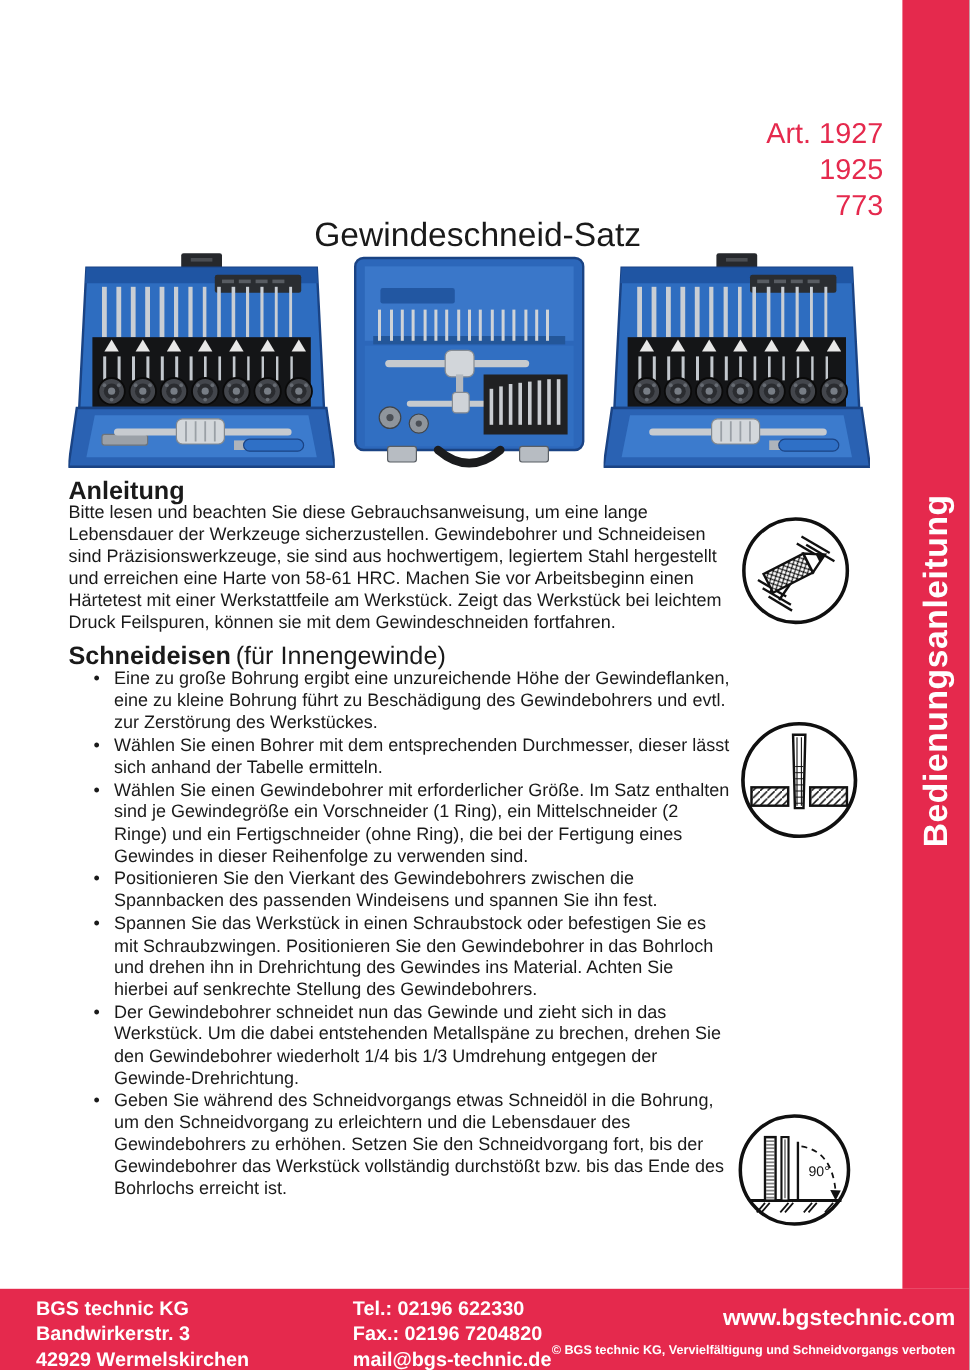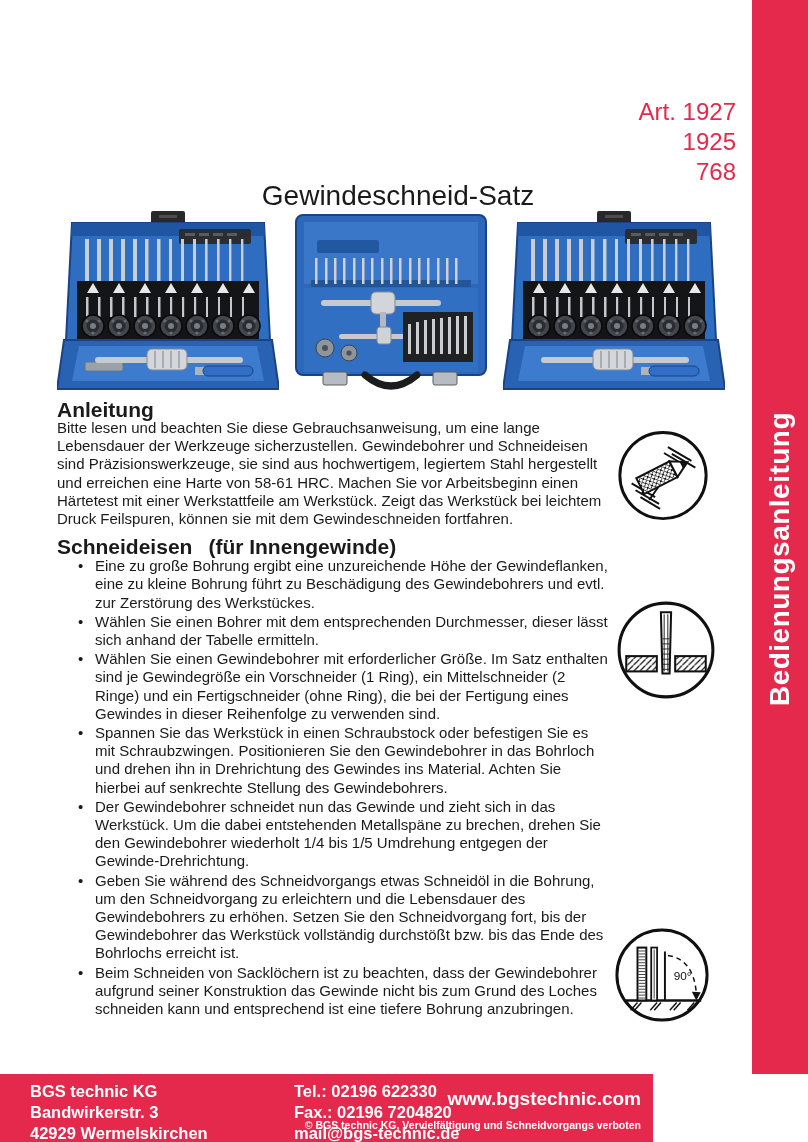--- a/index.html
+++ b/index.html
@@ -24,51 +24,51 @@
 
   
   .photo { position:absolute; }
   .photo svg { display:block; }
 
   
   .text-col { position:absolute; left:57px; top:400px; width:552px; font-size:15px; line-height:18.2px; }
   .text-col h3 { font-size:21px; line-height:19px; margin:0; font-weight:700; }
   .text-col p  { margin:0; }
   .sec2-head { margin-top:9px !important; }
-  .sec2-head .suffix { font-weight:700; margin-left:16px; }
+  .sec2-head .suffix { font-weight:400; margin-left:4px; }
   ul.bullets { margin:1px 0 0 0; padding:0 0 0 38px; width:551px; list-style:none; }
   ul.bullets li { position:relative; width:513px; margin:0 0 1px 0; }
   ul.bullets li::before { content:"•"; position:absolute; left:-17px; top:0; }
 
   
   .illus { position:absolute; }
 
   
   .sidebar { position:absolute; top:0; right:0; width:56px; height:1074px; background:var(--brand-red); }
   .sidebar-label { position:absolute; top:559px; left:50%; transform:translate(-50%,-50%) rotate(-90deg);
                    color:#fff; font-size:28px; font-weight:700; white-space:nowrap; letter-spacing:0.5px; }
 
   
-  .footer { position:absolute; left:0; bottom:0; width:653px; height:68px; background:var(--brand-red); color:#fff; }
+  .footer { position:absolute; left:0; bottom:0; width:808px; height:68px; background:var(--brand-red); color:#fff; }
   .f-address { position:absolute; left:30px; top:7px; font-size:16.5px; font-weight:700; line-height:21px; }
   .f-contact { position:absolute; left:294px; top:7px; font-size:16.5px; font-weight:700; line-height:21px; }
   .f-site { position:absolute; right:12px; top:10px; text-align:right; }
   .f-website { font-size:19px; font-weight:700; line-height:30px; }
   .f-copy { font-size:10.5px; font-weight:700; margin-top:5px; }
 </style>
 </head>
 <body>
 
 <div class="page">
 
 
   <div class="art">
     <div>Art. 1927</div>
     <div>1925</div>
-    <div>768</div>
+    <div>773</div>
   </div>
 
   <div class="title">Gewindeschneid-Satz</div>
 
   <div class="photo" style="left:57px; top:209px;">
     <svg width="222" height="182" viewBox="0 0 222 182">
       <rect x="94" y="2" width="34" height="16" rx="2" fill="#26282c"></rect>
       <rect x="102" y="6" width="18" height="3" fill="#4a4d52"></rect>
       <polygon points="15,14 207,14 213,131 9,131" fill="#2e6dc0" stroke="#1a4384" stroke-width="2"></polygon>
       <polygon points="15,14 207,14 208,27 14,27" fill="#1f55a3"></polygon>
@@ -361,24 +361,24 @@
   </div>
 
   <div class="text-col">
     <h3>Anleitung</h3>
     <p>Bitte lesen und beachten Sie diese Gebrauchsanweisung, um eine lange Lebensdauer der Werkzeuge sicherzustellen. Gewindebohrer und Schneideisen sind Präzisionswerkzeuge, sie sind aus hochwertigem, legiertem Stahl hergestellt und erreichen eine Harte von 58-61 HRC. Machen Sie vor Arbeitsbeginn einen Härtetest mit einer Werkstattfeile am Werkstück. Zeigt das Werkstück bei leichtem Druck Feilspuren, können sie mit dem Gewindeschneiden fortfahren.</p>
     <h3 class="sec2-head"><span>Schneideisen</span><span class="suffix">(für Innengewinde)</span></h3>
     <ul class="bullets">
       <li>Eine zu große Bohrung ergibt eine unzureichende Höhe der Gewindeflanken, eine zu kleine Bohrung führt zu Beschädigung des Gewindebohrers und evtl. zur Zerstörung des Werkstückes.</li>
       <li>Wählen Sie einen Bohrer mit dem entsprechenden Durchmesser, dieser lässt sich anhand der Tabelle ermitteln.</li>
       <li>Wählen Sie einen Gewindebohrer mit erforderlicher Größe. Im Satz enthalten sind je Gewindegröße ein Vorschneider (1 Ring), ein Mittelschneider (2 Ringe) und ein Fertigschneider (ohne Ring), die bei der Fertigung eines Gewindes in dieser Reihenfolge zu verwenden sind.</li>
+      <li>Positionieren Sie den Vierkant des Gewindebohrers zwischen die Spannbacken des passenden Windeisens und spannen Sie ihn fest.</li>
       <li>Spannen Sie das Werkstück in einen Schraubstock oder befestigen Sie es mit Schraubzwingen. Positionieren Sie den Gewindebohrer in das Bohrloch und drehen ihn in Drehrichtung des Gewindes ins Material. Achten Sie hierbei auf senkrechte Stellung des Gewindebohrers.</li>
-      <li>Der Gewindebohrer schneidet nun das Gewinde und zieht sich in das Werkstück. Um die dabei entstehenden Metallspäne zu brechen, drehen Sie den Gewindebohrer wiederholt 1/4 bis 1/5 Umdrehung entgegen der Gewinde-Drehrichtung.</li>
+      <li>Der Gewindebohrer schneidet nun das Gewinde und zieht sich in das Werkstück. Um die dabei entstehenden Metallspäne zu brechen, drehen Sie den Gewindebohrer wiederholt 1/4 bis 1/3 Umdrehung entgegen der Gewinde-Drehrichtung.</li>
       <li>Geben Sie während des Schneidvorgangs etwas Schneidöl in die Bohrung, um den Schneidvorgang zu erleichtern und die Lebensdauer des Gewindebohrers zu erhöhen. Setzen Sie den Schneidvorgang fort, bis der Gewindebohrer das Werkstück vollständig durchstößt bzw. bis das Ende des Bohrlochs erreicht ist.</li>
-      <li>Beim Schneiden von Sacklöchern ist zu beachten, dass der Gewindebohrer aufgrund seiner Konstruktion das Gewinde nicht bis zum Grund des Loches schneiden kann und entsprechend ist eine tiefere Bohrung anzubringen.</li>
     </ul>
   </div>
 
   <div class="illus" style="left:614px; top:424px;">
     <svg width="98" height="106" viewBox="0 0 100 105">
       <defs>
         <pattern id="xh1" width="5" height="5" patternUnits="userSpaceOnUse">
           <path d="M0,5 L5,0 M0,0 L5,5" stroke="#111" stroke-width="1"></path>
         </pattern>
       </defs>

